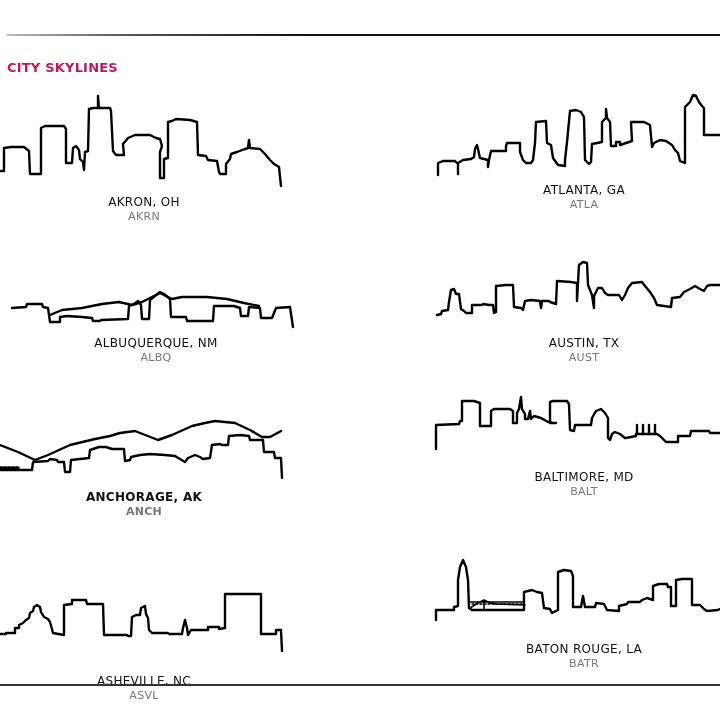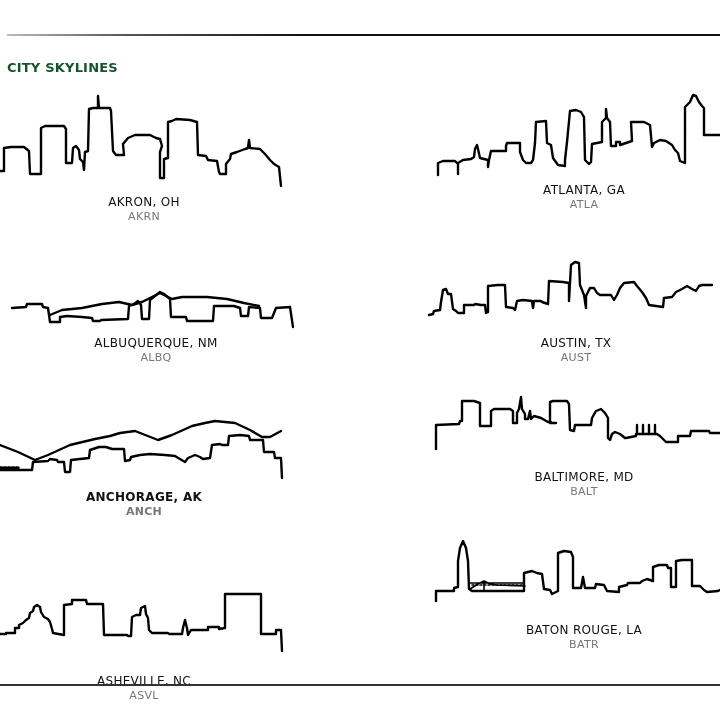--- a/index.html
+++ b/index.html
@@ -2,21 +2,21 @@
 <html><head>
 <meta charset="utf-8">
 <style>
   * { margin: 0; padding: 0; box-sizing: border-box; }
   html, body { width: 720px; height: 720px; background: #ffffff; overflow: hidden; }
   body { position: relative; font-family: "DejaVu Sans", "Liberation Sans", sans-serif; }
   .rule-top { position: absolute; left: 7px; right: 0; top: 34px; height: 2px;
     background: linear-gradient(to right, #bbbbbb 0px, #555 120px, #111 300px, #111 100%); }
   .rule-bottom { position: absolute; left: 0; right: 0; top: 684px; height: 2px; background: #333; }
   .title { position: absolute; left: 7px; top: 60px; font-size: 13px; font-weight: bold;
-    color: #14532d; letter-spacing: 0.2px; }
+    color: #be185d; letter-spacing: 0.2px; }
   .cell { position: absolute; width: 360px; height: 150px; }
   .cell svg { position: absolute; left: 0; top: 0; overflow: visible; }
   .cell svg path { fill: none; stroke: #000; stroke-width: 2.4; stroke-linejoin: round; stroke-linecap: round; }
   .label { position: absolute; width: 300px; text-align: center; }
   .city { font-size: 12px; color: #111; letter-spacing: 0.3px; white-space: nowrap; }
   .code { font-size: 11px; color: #777; letter-spacing: 0.3px; margin-top: 1px; }
 </style>
 </head>
 <body>
 
@@ -47,21 +47,21 @@
   <svg width="360" height="120">
     <path d="M0,58 L14,57 L15,54 L30,54 L31,57 L36,58 L38,72 L48,72 L48,67 L55,66 L70,67 L80,68 L81,71 L88,71 L89,70 L116,69 L117,56 L122,54 L126,51 L129,55 L130,69 L137,69 L138,50 L148,42 L152,44 L158,49 L159,67 L174,67 L175,71 L201,71 L202,56 L222,56 L228,58 L229,66 L236,66 L237,57 L248,58 L249,68 L260,68 L264,58 L278,57 L281,77"></path>
     <path d="M38,65 L50,60 L70,58 L90,54 L107,52 L120,55 L130,52 L148,43 L160,49 L170,47 L195,47 L215,49 L232,53 L247,56"></path>
   </svg>
   <div class="label" style="left:-6px;top:86px;">
     <div class="city">ALBUQUERQUE, NM</div>
     <div class="code">ALBQ</div>
   </div>
 </div>
 
-<div class="cell" style="left:352px;top:250px;">
+<div class="cell" style="left:360px;top:250px;">
   <svg width="360" height="120">
     <path d="M77,65 L81,64 L82,61 L88,60 L89,52 L91,40 L94,39 L96,44 L99,44 L101,59 L104,61 L106,63 L112,63 L112,55 L122,55 L123,54 L129,55 L133,55 L134,63 L136,62 L136,36 L146,35 L153,35 L154,57 L161,58 L163,60 L165,51 L171,50 L180,51 L181,58 L182,51 L189,51 L190,52 L196,54 L197,31 L211,32 L217,33 L217,51 L219,15 L223,12 L227,13 L228,35 L232,45 L234,58 L234,46 L238,38 L242,38 L245,43 L248,45 L259,45 L262,50 L265,45 L268,38 L272,33 L282,32 L285,36 L290,42 L294,48 L297,55 L311,57 L312,48 L320,47 L324,42 L330,39 L335,36 L340,39 L344,41 L347,36 L350,35 L360,35"></path>
   </svg>
   <div class="label" style="left:74px;top:86px;">
     <div class="city">AUSTIN, TX</div>
     <div class="code">AUST</div>
   </div>
 </div>
 
 <div class="cell" style="left:0;top:400px;font-weight:bold;">
@@ -90,21 +90,21 @@
 <div class="cell" style="left:0;top:572px;">
   <svg width="360" height="140">
     <path d="M0,62 L6,62 L6,61 L15,61 L15,56 L19,56 L19,53 L23,51 L26,48 L29,46 L30,41 L33,39 L34,35 L37,33 L40,35 L41,40 L44,45 L48,47 L50,50 L52,57 L53,61 L64,63 L64,33 L72,32 L72,28 L86,28 L87,32 L103,32 L104,63 L127,63 L128,64 L131,64 L132,45 L136,43 L140,43 L141,36 L145,34 L146,42 L148,46 L149,58 L152,61 L168,61 L169,62 L182,62 L183,56 L185,48 L187,56 L188,63 L191,58 L208,58 L208,55 L219,55 L219,57 L225,56 L225,22 L261,22 L261,62 L276,62 L276,58 L281,58 L282,79"></path>
   </svg>
   <div class="label" style="left:-6px;top:102px;">
     <div class="city">ASHEVILLE, NC</div>
     <div class="code">ASVL</div>
   </div>
 </div>
 
-<div class="cell" style="left:360px;top:521px;">
+<div class="cell" style="left:360px;top:540px;">
   <svg width="360" height="140">
     <path d="M76,80 L76,70 L94,70 L94,67 L98,66 L98,40 L100,27 L103,20 L106,27 L108,40 L109,68 L112,70 L164,70 L164,52 L172,50 L177,52 L182,53 L184,68 L190,69 L192,73 L196,71 L198,70 L198,32 L204,30 L211,31 L213,36 L213,67 L221,67 L223,56 L225,67 L235,67 L236,63 L244,64 L247,70 L259,71 L259,66 L267,64 L268,62 L280,62 L282,60 L287,58 L293,60 L293,46 L299,44 L307,44 L308,47 L311,47 L311,66 L316,66 L316,40 L322,39 L332,39 L332,65 L340,65 L344,69 L347,71 L358,70 L360,69"></path>
     <path d="M110,68 L118,63 L124,60 L130,63 L136,64 L165,65 M110,62 L164,62 M124,60 L124,70" style="stroke-width:1.6"></path>
     <path d="M112,64 L162,64" style="stroke-dasharray:2 2;stroke-width:1.5"></path>
   </svg>
   <div class="label" style="left:74px;top:102px;">
     <div class="city">BATON ROUGE, LA</div>
     <div class="code">BATR</div>
   </div>
 </div>

